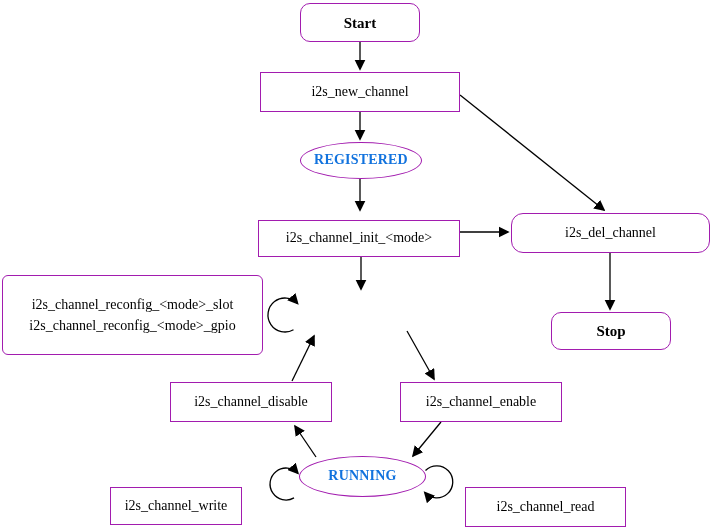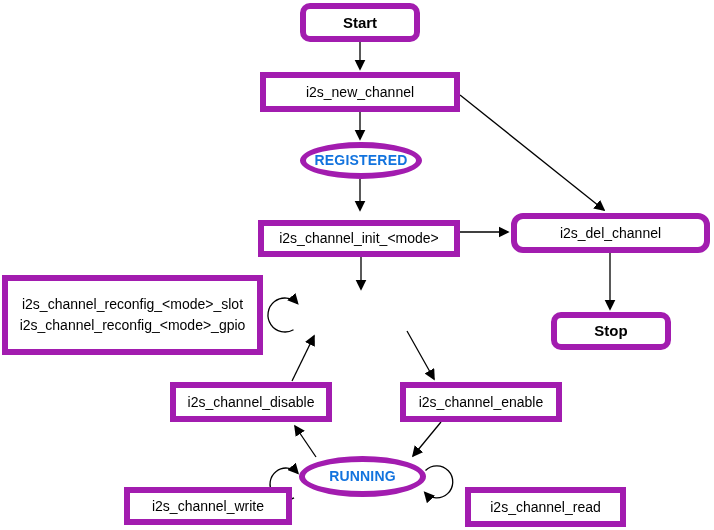--- a/index.html
+++ b/index.html
@@ -23,40 +23,42 @@
     height: 530px;
   }
   .node {
     position: absolute;
     box-sizing: border-box;
     display: flex;
     flex-direction: column;
     align-items: center;
     justify-content: center;
     background: #ffffff;
-    border: 6px solid #a21caf;
+    border: 1px solid #a21caf;
     color: #000000;
     font-size: 14px;
     text-align: right;
     white-space: nowrap;
     line-height: 1.2;
+    font-family: Liberation Serif, serif;
   }
   .node.terminal {
     border-radius: 10px;
     font-weight: bold;
     font-size: 15px;
   }
   .node.state {
     border-radius: 50%;
     font-weight: bold;
     color: #1273DE;
     letter-spacing: 0.2px;
   }
   .node.multiline {
     line-height: 21px;
+    border-radius: 6px;
   }
 </style>
 </head>
 <body>
 
 <div class="canvas">
 
   <svg class="edges" viewBox="0 0 714 530">
     <defs>
       <marker id="arrow" viewBox="0 0 10 10" refX="8.5" refY="5" markerWidth="8.5" markerHeight="8.5" orient="auto-start-reverse">
@@ -98,17 +100,17 @@
     <div>i2s_channel_reconfig_&lt;mode&gt;_slot</div>
     <div>i2s_channel_reconfig_&lt;mode&gt;_gpio</div>
   </div>
 
   <div class="node" style="left:170px; top:382px; width:162px; height:40px;">i2s_channel_disable</div>
 
   <div class="node" style="left:400px; top:382px; width:162px; height:40px;">i2s_channel_enable</div>
 
   <div class="node state" style="left:299px; top:456px; width:127px; height:41px;">RUNNING</div>
 
-  <div class="node" style="left:124px; top:487px; width:168px; height:38px;">i2s_channel_write</div>
+  <div class="node" style="left:110px; top:487px; width:132px; height:38px;">i2s_channel_write</div>
 
   <div class="node" style="left:457px; top:487px; width:161px; height:40px;margin-left:8px;">i2s_channel_read</div>
 
 </div>
 
 </body></html>

